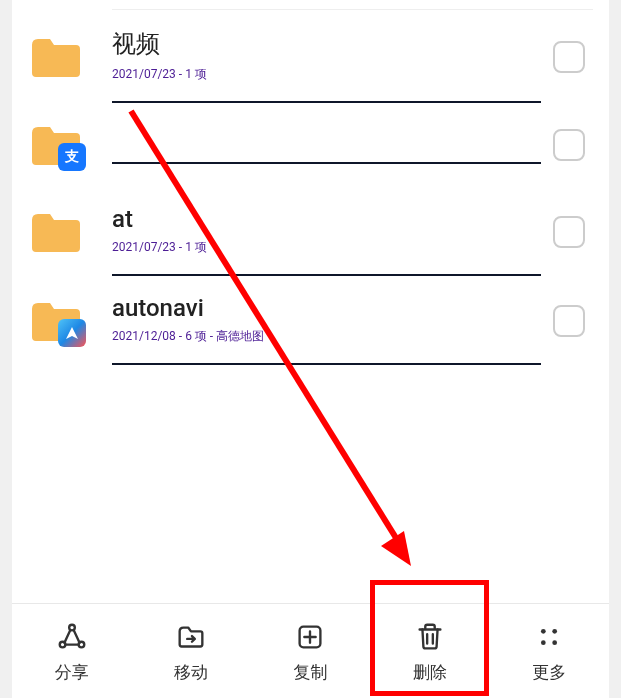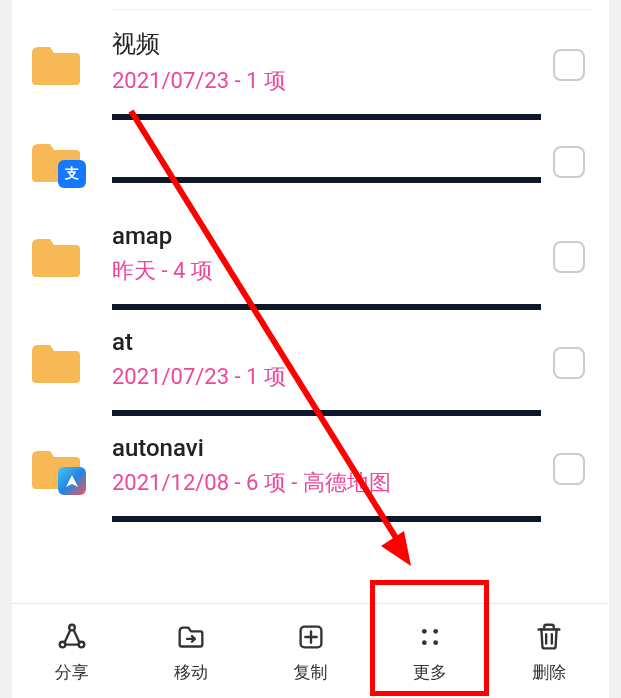--- a/index.html
+++ b/index.html
@@ -59,37 +59,37 @@
     }
     .badge-alipay {
       background: #1677ff;
     }
     .badge-autonavi {
       background: linear-gradient(135deg, #4fc3f7 0%, #1e88e5 50%, #ff5252 100%);
     }
     .file-info {
       flex: 1;
       margin-left: 28px;
-      border-bottom: 6px solid #0f172a;
+      border-bottom: 2px solid #0f172a;
       padding-bottom: 18px;
       margin-bottom: -18px;
       min-width: 0;
     }
     .file-title {
       font-size: 24px;
       color: #222222;
       font-weight: 500;
       margin-bottom: 6px;
       white-space: nowrap;
       overflow: hidden;
       text-overflow: ellipsis;
     }
     .file-meta {
-      font-size: 22px;
-      color: #ec4899;
+      font-size: 12px;
+      color: #4c1d95;
       white-space: nowrap;
     }
     .checkbox {
       width: 32px;
       height: 32px;
       border: 2px solid #cccccc;
       border-radius: 8px;
       margin-left: 12px;
       margin-right: 8px;
       flex-shrink: 0;
@@ -115,21 +115,21 @@
       margin: 0 16px 0 100px;
     }
     .toolbar {
       position: absolute;
       bottom: 0;
       left: 0;
       right: 0;
       height: 95px;
       background: #ffffff;
       display: flex;
-      justify-content: flex-start;
+      justify-content: flex-end;
       align-items: center;
       border-top: 1px solid #e8e8e8;
     }
     .tool-item {
       display: flex;
       flex-direction: column;
       align-items: center;
       justify-content: center;
       gap: 6px;
       flex: 1;
@@ -192,32 +192,20 @@
         <svg class="folder-svg" viewBox="0 0 52 44">
             <path d="M2 10 Q2 4 8 4 L20 4 L24 10 L46 10 Q50 10 50 14 L50 38 Q50 42 46 42 L6 42 Q2 42 2 38 Z" fill="#f7b955"></path>
           </svg>
         <div class="badge-overlay badge-alipay">支</div>
       </div>
       <div class="file-info">
       </div>
       <div class="checkbox"></div>
     </div>
 
-    <div class="file-row">
-      <div class="file-icon-wrap">
-        <svg class="folder-svg" viewBox="0 0 52 44">
-            <path d="M2 10 Q2 4 8 4 L20 4 L24 10 L46 10 Q50 10 50 14 L50 38 Q50 42 46 42 L6 42 Q2 42 2 38 Z" fill="#f7b955"></path>
-          </svg>
-      </div>
-      <div class="file-info">
-        <div class="file-title">amap</div>
-        <div class="file-meta">昨天 - 4 项</div>
-      </div>
-      <div class="checkbox"></div>
-    </div>
 
 
     <div class="file-row">
       <div class="file-icon-wrap">
         <svg class="folder-svg" viewBox="0 0 52 44">
             <path d="M2 10 Q2 4 8 4 L20 4 L24 10 L46 10 Q50 10 50 14 L50 38 Q50 42 46 42 L6 42 Q2 42 2 38 Z" fill="#f7b955"></path>
           </svg>
       </div>
       <div class="file-info">
         <div class="file-title">at</div>
@@ -278,39 +266,39 @@
       <div class="tool-icon">
         <svg viewBox="0 0 36 36" width="34" height="34" fill="none" stroke="#333" stroke-width="2.5" stroke-linecap="round" stroke-linejoin="round">
           <rect x="7" y="7" width="22" height="22" rx="4"></rect>
           <path d="M18 12 L18 24 M12 18 L24 18"></path>
         </svg>
       </div>
       <div class="tool-label">复制</div>
     </div>
     <div class="tool-item">
       <div class="tool-icon">
+        <svg viewBox="0 0 36 36" width="34" height="34" fill="none" stroke="#333" stroke-width="2.5" stroke-linecap="round" stroke-linejoin="round">
+          <path d="M7 10 L29 10 M13 10 L13 7 Q13 5 15 5 L21 5 Q23 5 23 7 L23 10"></path>
+          <path d="M10 10 L11 28 Q11 30 13 30 L23 30 Q25 30 25 28 L26 10"></path>
+          <path d="M15 15 L15 25 M21 15 L21 25"></path>
+        </svg>
+      </div>
+      <div class="tool-label">删除</div>
+    </div>
+    <div class="tool-item">
+      <div class="tool-icon">
         <svg viewBox="0 0 36 36" width="34" height="34" fill="#333">
           <circle cx="12" cy="12" r="2.5"></circle>
             <circle cx="24" cy="12" r="2.5"></circle>
           <circle cx="12" cy="24" r="2.5"></circle>
             <circle cx="24" cy="24" r="2.5"></circle>
         </svg>
       </div>
       <div class="tool-label">更多</div>
     </div>
-    <div class="tool-item">
-      <div class="tool-icon">
-        <svg viewBox="0 0 36 36" width="34" height="34" fill="none" stroke="#333" stroke-width="2.5" stroke-linecap="round" stroke-linejoin="round">
-          <path d="M7 10 L29 10 M13 10 L13 7 Q13 5 15 5 L21 5 Q23 5 23 7 L23 10"></path>
-          <path d="M10 10 L11 28 Q11 30 13 30 L23 30 Q25 30 25 28 L26 10"></path>
-          <path d="M15 15 L15 25 M21 15 L21 25"></path>
-        </svg>
-      </div>
-      <div class="tool-label">删除</div>
-    </div>
   </div>
 
 </div>
 
 <div class="delete-highlight"></div>
 
 <svg class="arrow-svg" viewBox="0 0 300 475">
   <line x1="5" y1="5" x2="275" y2="440" stroke="#ff0000" stroke-width="6"></line>
   <polygon points="285,460 255,440 278,425" fill="#ff0000"></polygon>
 </svg>

